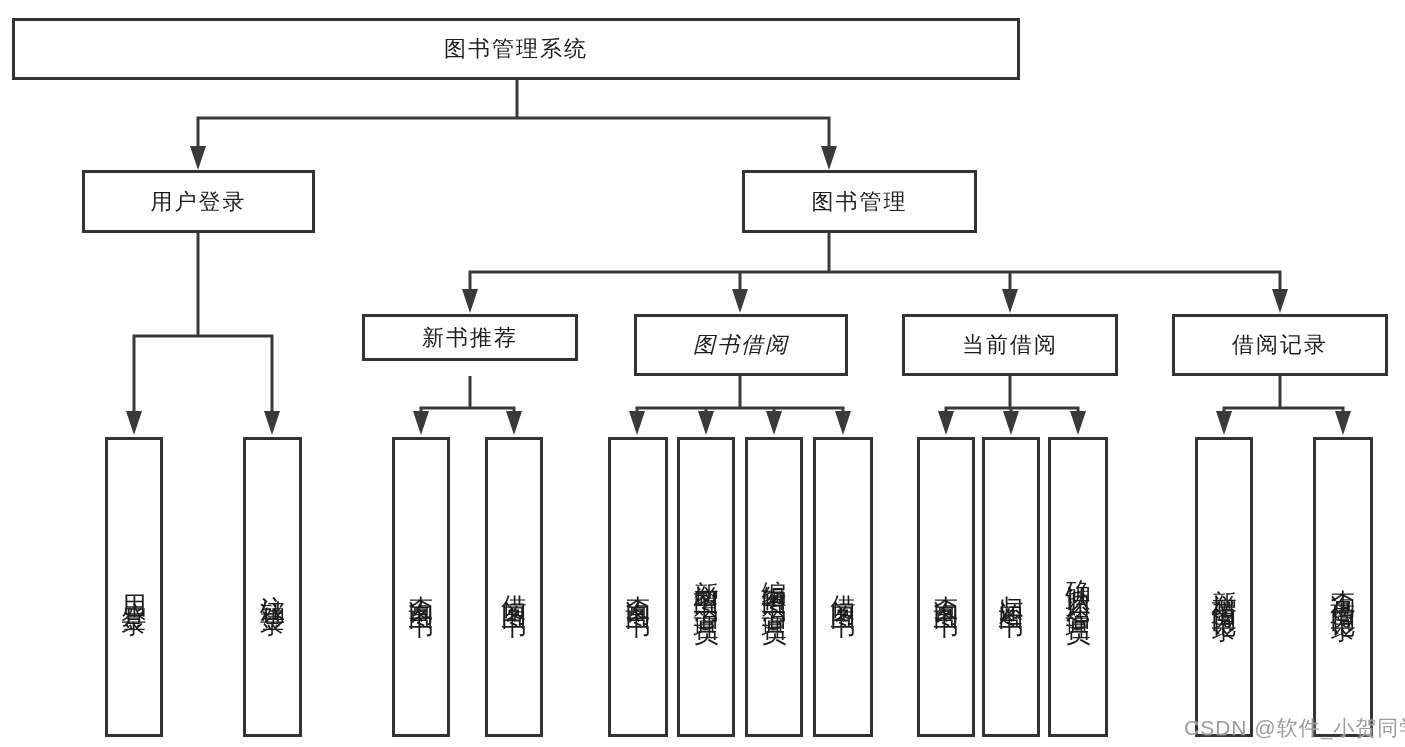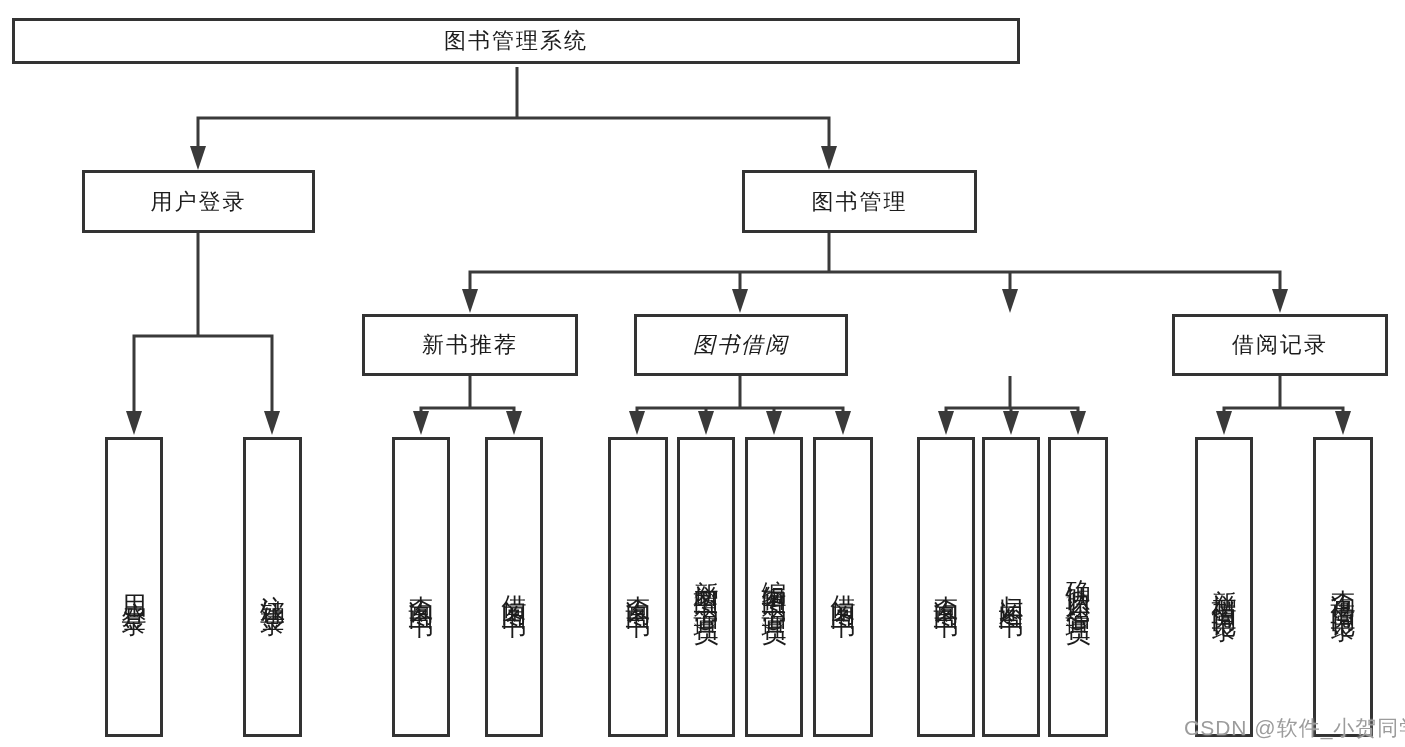--- a/index.html
+++ b/index.html
@@ -107,36 +107,39 @@
       <polygon points="1070,411 1086,411 1078,435" fill="#3a3a3a" stroke="none"></polygon>
     </g>
 
     <g>
       <path d="M1280 376 V408 M1222.5 408 H1344.5 M1224 408 V413 M1343 408 V413"></path>
       <polygon points="1216,411 1232,411 1224,435" fill="#3a3a3a" stroke="none"></polygon>
       <polygon points="1335,411 1351,411 1343,435" fill="#3a3a3a" stroke="none"></polygon>
     </g>
   </svg>
 
-  <div class="node h" style="left:12px; top:18px; width:1008px; height:46px;">
+  <div class="node h" style="left:12px; top:18px; width:1008px; height:62px;">
     <span>图书管理系统</span>
   </div>
 
   <div class="node h" style="left:82px; top:170px; width:233px; height:63px;">
     <span>用户登录</span>
   </div>
   <div class="node h" style="left:712px; top:170px; width:235px; height:63px;margin-left:30px;">
     <span>图书管理</span>
   </div>
 
-  <div class="node h" style="left:362px; top:314px; width:216px; height:62px;">
+  <div class="node h" style="left:362px; top:314px; width:216px; height:47px;">
     <span>新书推荐</span>
   </div>
   <div class="node h" style="left:634px; top:314px; width:214px; height:62px;font-style:italic;">
     <span>图书借阅</span>
+  </div>
+  <div class="node h" style="left:902px; top:314px; width:216px; height:62px;">
+    <span>当前借阅</span>
   </div>
   <div class="node h" style="left:1172px; top:314px; width:216px; height:62px;">
     <span>借阅记录</span>
   </div>
 
   <div class="node v" style="left:105px; top:437px; width:58px; height:300px;">
     <span>用户登录</span>
   </div>
   <div class="node v" style="left:243px; top:437px; width:59px; height:300px;">
     <span>注销登录</span>

